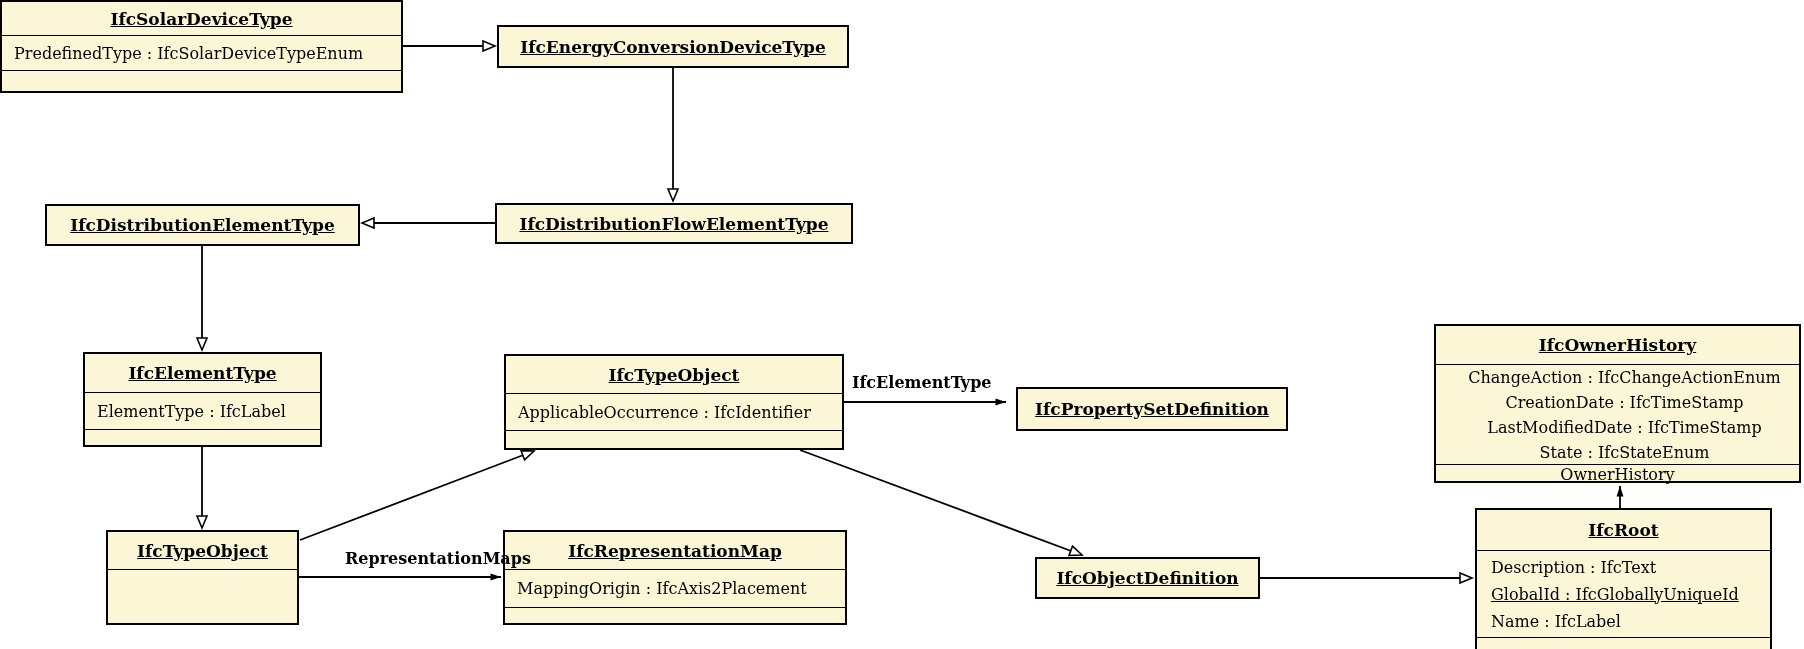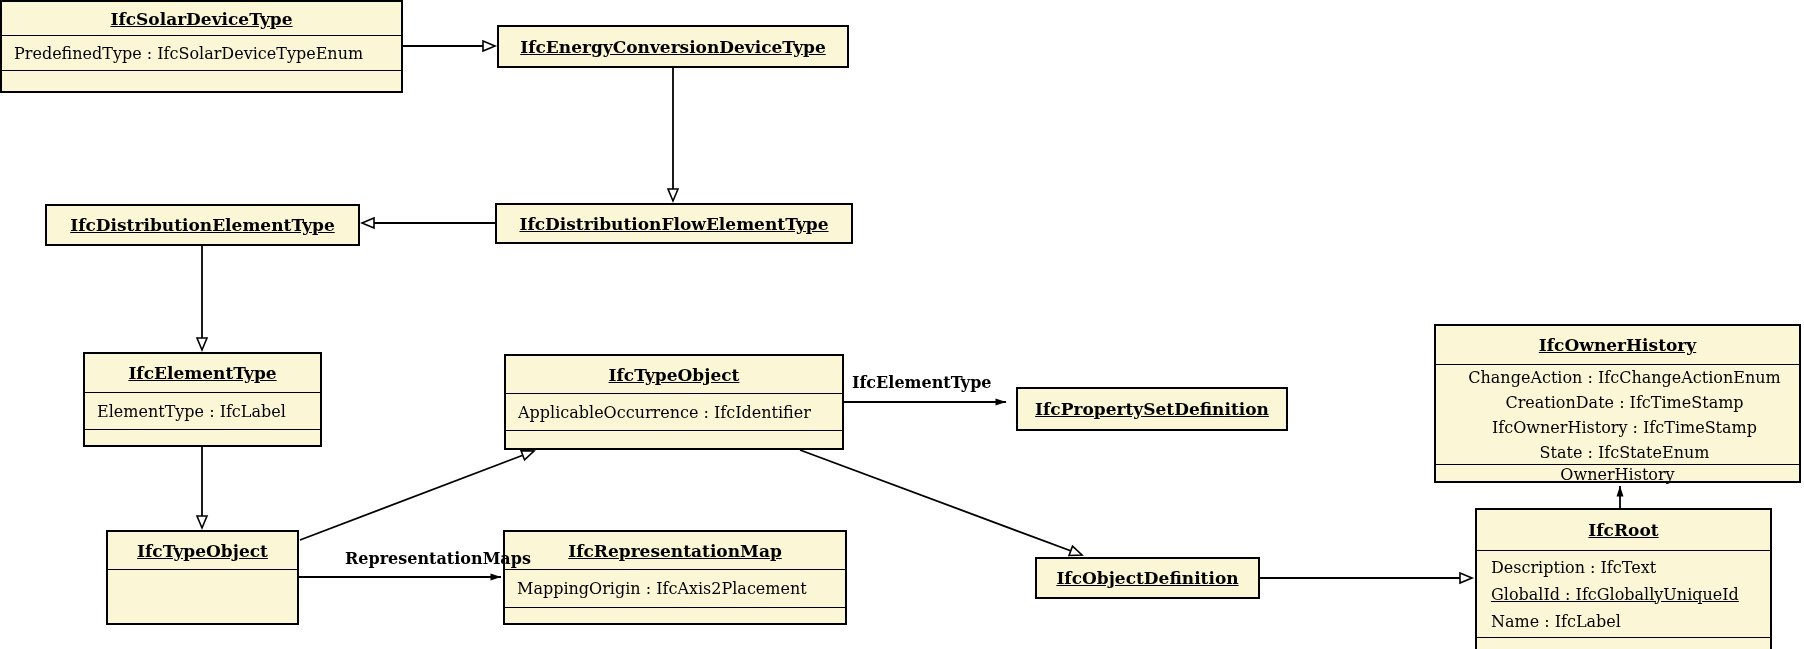--- a/index.html
+++ b/index.html
@@ -120,21 +120,21 @@
 
   <div class="uml-box single" style="left:1008px;top:387px;width:272px;height:44px;margin-left:8px;">
     <div class="uml-title">IfcPropertySetDefinition</div>
   </div>
 
   <div class="uml-box" style="left:1434px;top:324px;width:367px;height:159px;">
     <div class="uml-title" style="height:38px;">IfcOwnerHistory</div>
     <div class="uml-attrs" style="height:100px;padding-left:14px;align-items:center;">
       <div class="uml-attr">ChangeAction : IfcChangeActionEnum</div>
       <div class="uml-attr">CreationDate : IfcTimeStamp</div>
-      <div class="uml-attr">IfcOwnerHistory : IfcTimeStamp</div>
+      <div class="uml-attr">LastModifiedDate : IfcTimeStamp</div>
       <div class="uml-attr">State : IfcStateEnum</div>
     </div>
     <div class="uml-footer">OwnerHistory</div>
   </div>
 
   <div class="uml-box" style="left:106px;top:530px;width:193px;height:95px;">
     <div class="uml-title" style="height:37px;">IfcTypeObject</div>
     <div class="uml-footer"></div>
   </div>
 

